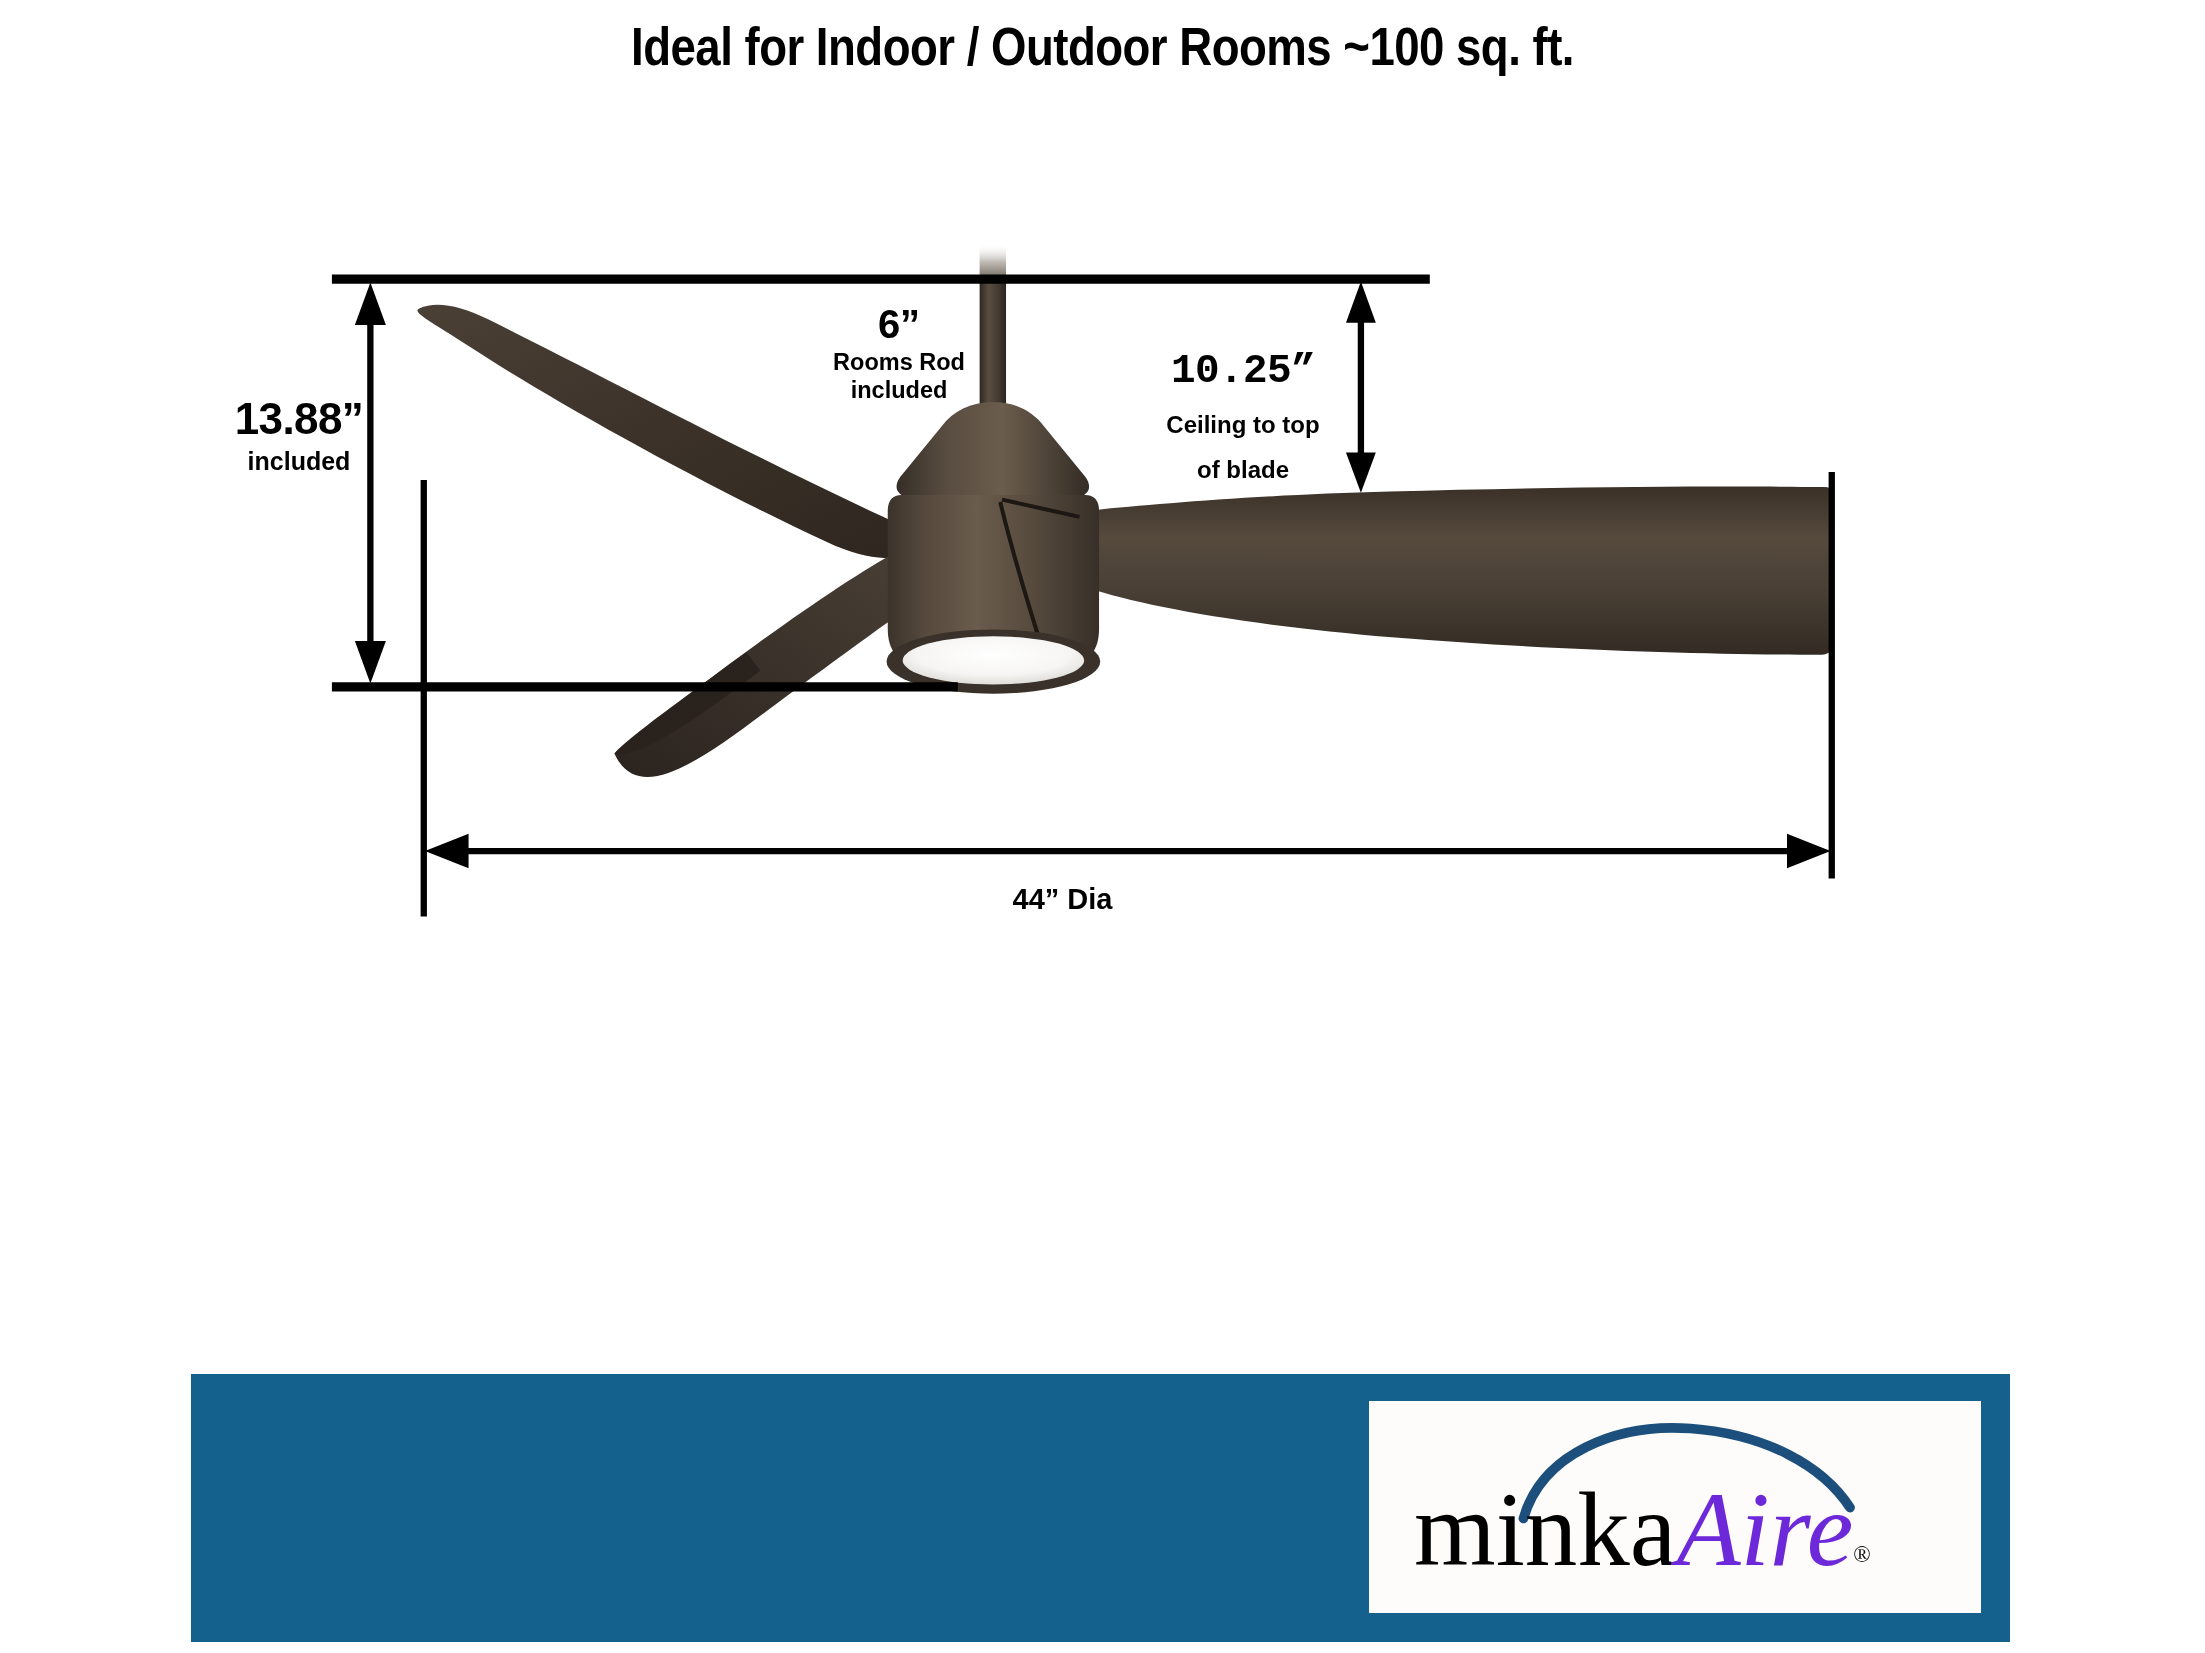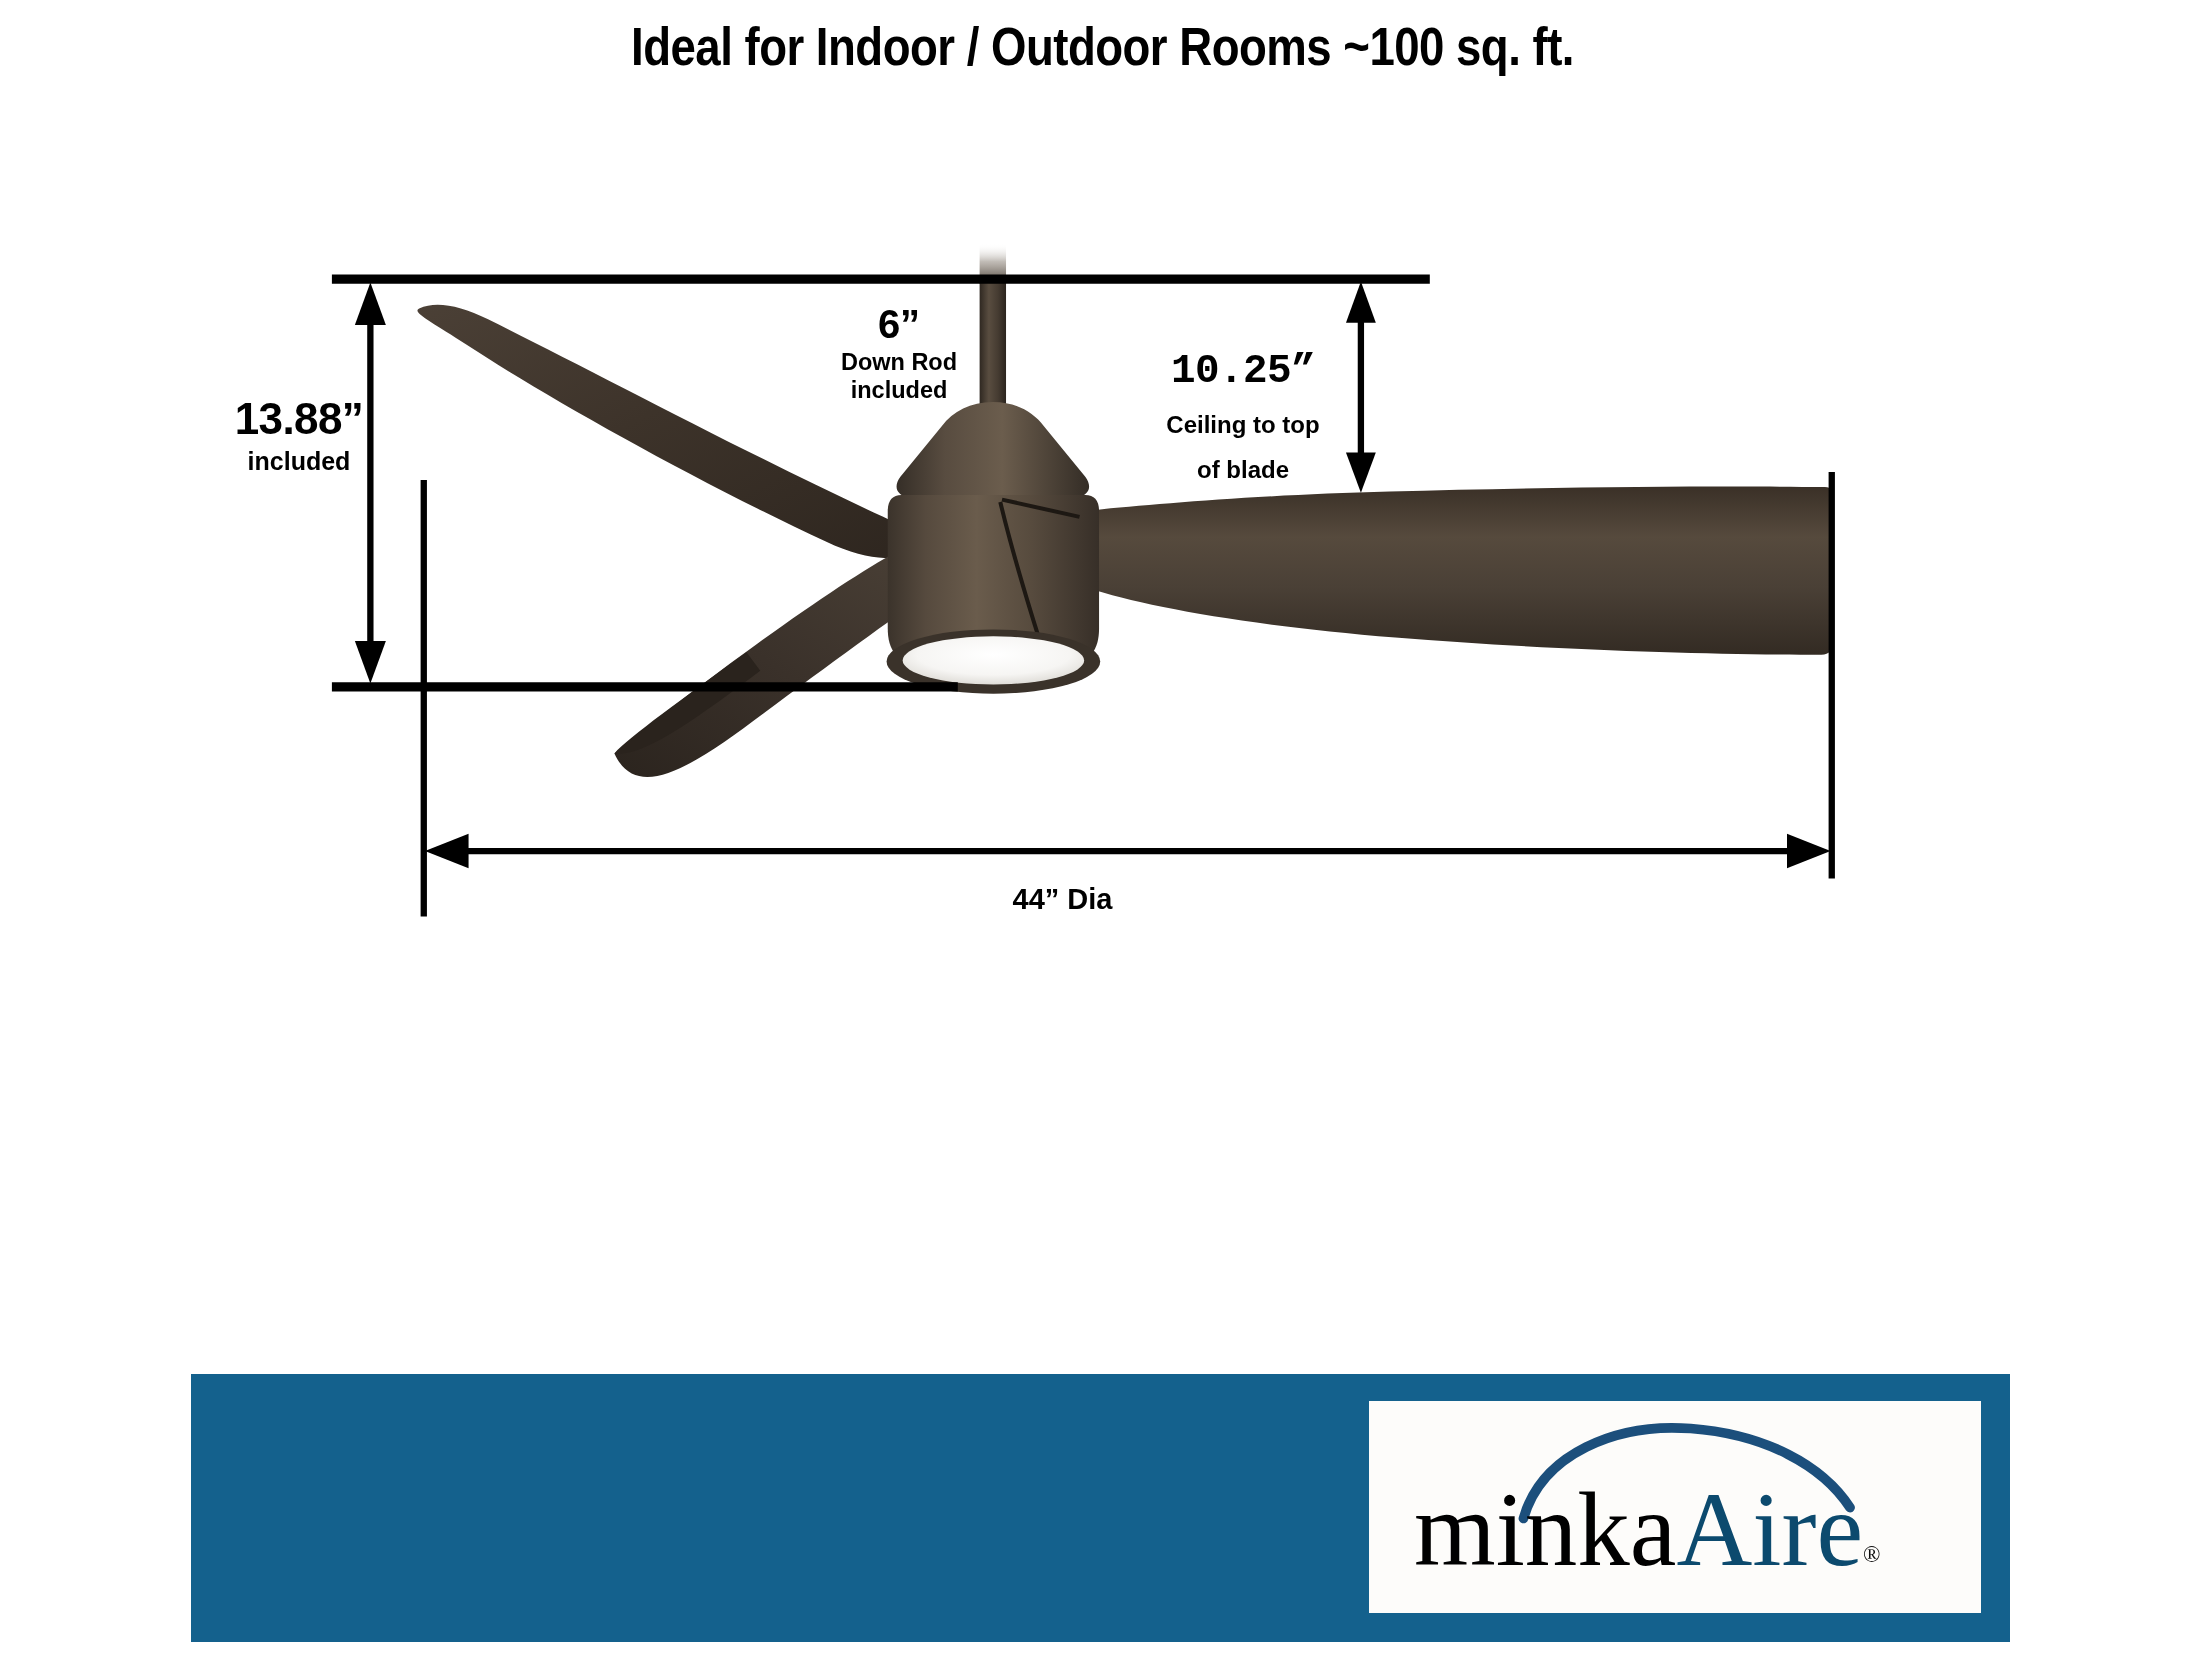--- a/index.html
+++ b/index.html
@@ -125,21 +125,21 @@
   #logo-wordmark {
     position: absolute;
     left: 45px;
     top: 76px;
     font-family: "Liberation Serif", serif;
     font-size: 105px;
     line-height: 1;
     white-space: nowrap;
   }
   .logo-minka { color: #000000; }
-  .logo-aire  { color: #0c4a6e; }
+  .logo-aire  { color: #6d28d9; font-style: italic; }
   .logo-reg {
     font-size: 23px;
     vertical-align: 3.4px;
     color: #0d0d0d;
   }
   #logo-swoosh {
     position: absolute;
     left: 0; top: 0;
     width: 612px; height: 212px;
     pointer-events: none;
@@ -292,21 +292,21 @@
     </svg>
   </div>
 
   <div class="dim-label" id="label-overall">
     <span class="dim-value">13.88”</span>
     <span class="dim-sub">included</span>
   </div>
 
   <div class="dim-label" id="label-downrod">
     <span class="dim-value">6”</span>
-    <span class="dim-sub">Down Rod</span>
+    <span class="dim-sub">Rooms Rod</span>
     <span class="dim-sub light">included</span>
   </div>
 
   <div class="dim-label" id="label-ceiling">
     <span class="dim-value">10.25”</span>
     <span class="dim-sub">Ceiling to top</span>
     <span class="dim-sub">of blade</span>
   </div>
 
   <div class="dim-label" id="label-dia">

